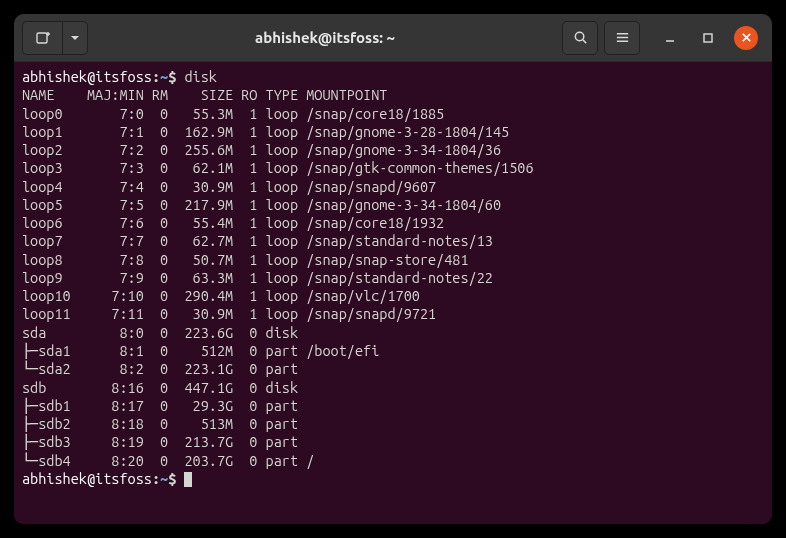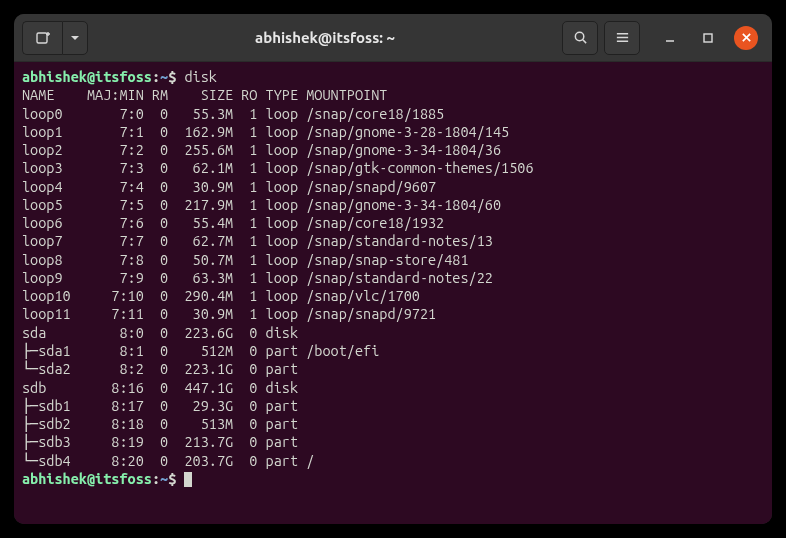--- a/index.html
+++ b/index.html
@@ -70,21 +70,21 @@
     .terminal {
       background: #300a24;
       background: #2d0922;
       height: calc(100% - 48px);
       padding: 6px 8px;
       color: #d3d7cf;
       line-height: 1.26;
       font-family: 'Ubuntu Mono', 'DejaVu Sans Mono', 'Courier New', monospace;
       white-space: pre;
     }
-    .prompt-user { color: #86efac; font-weight: bold; }
+    .prompt-user { color: #ffffff; font-weight: normal; }
     .prompt-colon { color: #d3d7cf; font-weight: bold;}
     .prompt-path { color: #729fcf; font-weight: bold; }
     .cmd { color: #d3d7cf; }
     .cursor {
       display: inline-block;
       width: 8px; height: 15px;
       background: #d3d7cf;
       vertical-align: text-bottom;
     }
     svg { display: block; }

